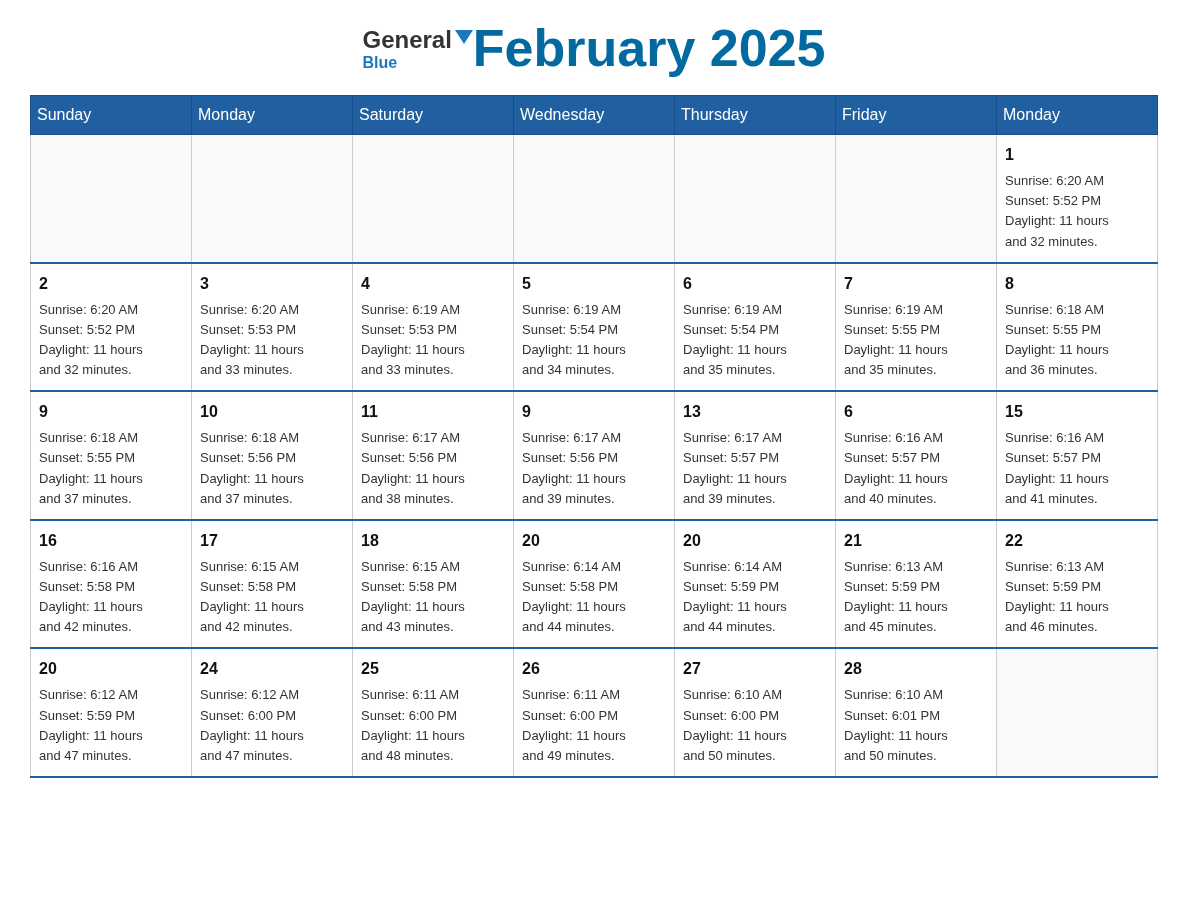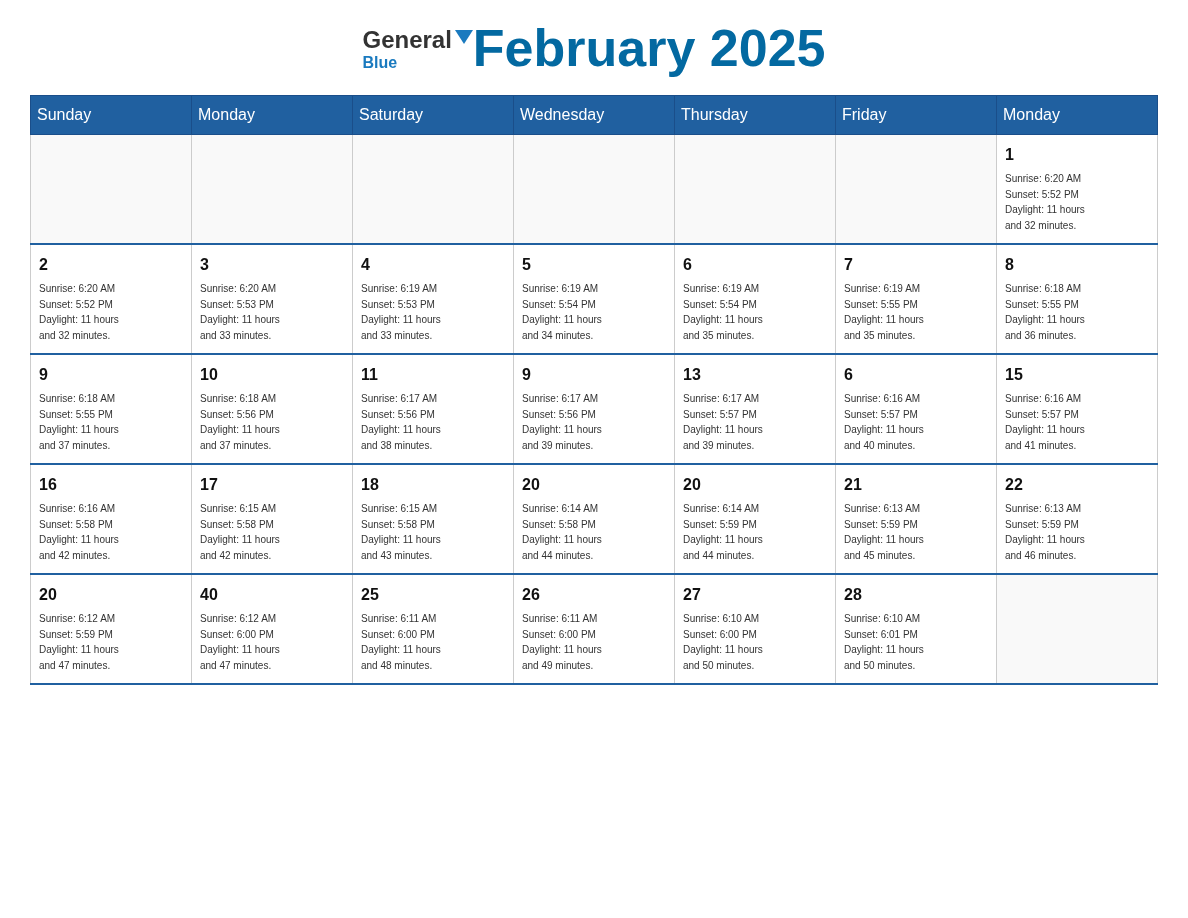--- a/index.html
+++ b/index.html
@@ -63,21 +63,21 @@
     }
     .day-number {
       font-size: 16px;
       font-weight: bold;
       color: #111;
       display: block;
       margin-bottom: 4px;
     }
     .day-info {
       color: #333;
-      font-size: 10px;
+      font-size: 13px;
       line-height: 1.55;
     }
     .empty-cell {
       background: #f9f9f9;
     }
     .logo-row {
       display: flex;
       align-items: center;
       gap: 0px;
     }
@@ -229,21 +229,21 @@
           <span class="day-number">22</span>
           <div class="day-info">Sunrise: 6:13 AM<br>Sunset: 5:59 PM<br>Daylight: 11 hours<br>and 46 minutes.</div>
         </td>
       </tr>
       <tr>
         <td>
           <span class="day-number">20</span>
           <div class="day-info">Sunrise: 6:12 AM<br>Sunset: 5:59 PM<br>Daylight: 11 hours<br>and 47 minutes.</div>
         </td>
         <td>
-          <span class="day-number">40</span>
+          <span class="day-number">24</span>
           <div class="day-info">Sunrise: 6:12 AM<br>Sunset: 6:00 PM<br>Daylight: 11 hours<br>and 47 minutes.</div>
         </td>
         <td>
           <span class="day-number">25</span>
           <div class="day-info">Sunrise: 6:11 AM<br>Sunset: 6:00 PM<br>Daylight: 11 hours<br>and 48 minutes.</div>
         </td>
         <td>
           <span class="day-number">26</span>
           <div class="day-info">Sunrise: 6:11 AM<br>Sunset: 6:00 PM<br>Daylight: 11 hours<br>and 49 minutes.</div>
         </td>

